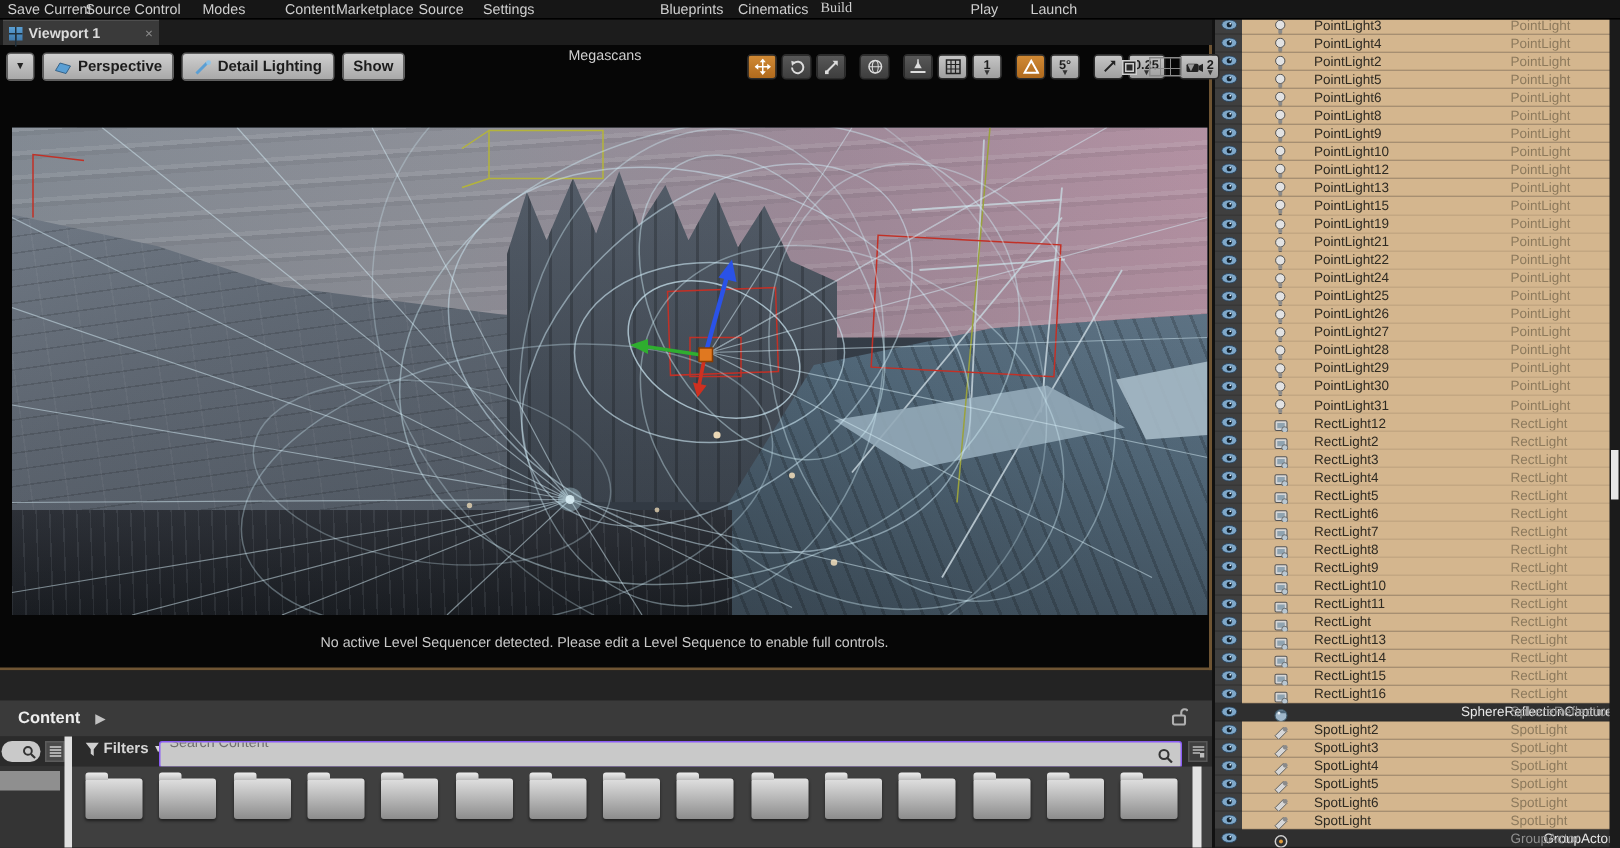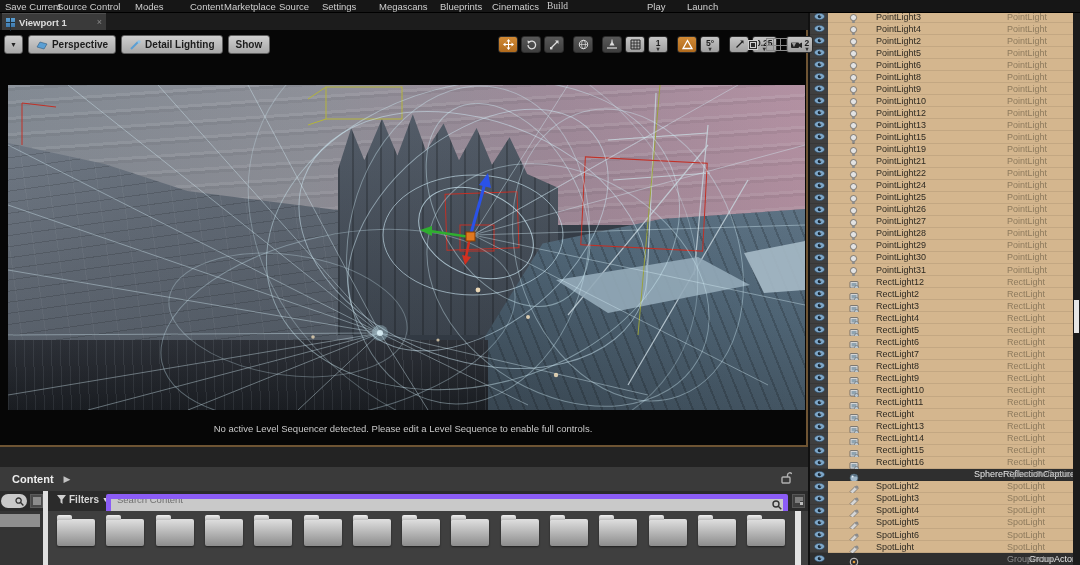--- a/index.html
+++ b/index.html
@@ -98,21 +98,21 @@
   #cb-arrow { color:#c2c2c2; font-size:9px; margin-left:10px; }
   #cb-lock { position:absolute; right:16px; top:4px; }
   #cb-filter-row { position:absolute; left:0; top:44px; width:100%; height:20px; background:#2b2b2b; }
   #cb-mini-search { position:absolute; left:1px; top:3px; width:26px; height:14px; background:#c9c9c9; border-radius:7px;
                     display:flex; align-items:center; justify-content:flex-end; padding-right:3px; }
   #cb-list-btn { position:absolute; left:30px; top:3px; width:13px; height:14px; background:#4a4a4a; border:1px solid #5c5c5c;
                  display:flex; align-items:center; justify-content:center; }
   #cb-splitter { position:absolute; left:43px; top:44px; width:5px; height:74px; background:#e0e0e0; z-index:6; }
   #cb-filters { position:absolute; left:57px; top:3px; display:flex; align-items:center; gap:3px;
                 font-size:10px; font-weight:bold; color:#d6d6d6; }
-  #cb-search { position:absolute; left:106px; top:3px; width:682px; height:14px; background:#c9c9c9; border:5px solid #8b5cf6;
+  #cb-search { position:absolute; left:106px; top:3px; width:682px; height:14px; background:#c9c9c9; border:1px solid #8b5cf6;
                border-radius:2px; font-size:9.5px; color:#3a3a3a; padding:0 16px 16px 6px;
                font-family:"Liberation Sans", sans-serif; }
   #cb-search::placeholder { color:#707070; }
   #cb-search-mag { position:absolute; left:772px; top:5px; }
   #cb-saved-btn { position:absolute; left:792px; top:3px; width:13px; height:14px; background:#3f3f3f; border:1px solid #565656;
                   display:flex; align-items:center; justify-content:center; }
   #cb-folders { position:absolute; left:0; top:64px; width:100%; height:54px; background:#3f3f3f; }
   #cb-src { position:absolute; left:0; top:0; width:43px; height:54px; background:#343434; }
   #cb-src-row { position:absolute; left:0; top:3px; width:40px; height:13px; background:#8f8f8f; }
   .folder { position:absolute; top:8px; width:38px; height:27px; border-radius:2px;
@@ -152,21 +152,21 @@
 <body>
 
 <div id="menu-bar">
     <span class="menu-item" style="left: 5px;">Save Current</span>
     <span class="menu-item" style="left: 57px;">Source Control</span>
     <span class="menu-item" style="left: 135px;">Modes</span>
     <span class="menu-item" style="left: 190px;">Content</span>
     <span class="menu-item" style="left: 224px;">Marketplace</span>
     <span class="menu-item" style="left: 279px;">Source</span>
     <span class="menu-item" style="left: 322px;">Settings</span>
-    <span class="menu-item" style="left: 379px;">Megascans</span>
+    <span class="menu-item" style="left: 379px; margin-top: 31px;">Megascans</span>
     <span class="menu-item" style="left: 440px;">Blueprints</span>
     <span class="menu-item" style="left: 492px;">Cinematics</span>
     <span class="menu-item" style="left: 547px; font-family: Liberation Serif, serif;">Build</span>
     <span class="menu-item" style="left: 647px;">Play</span>
     <span class="menu-item" style="left: 687px;">Launch</span>
   </div>
 
 <div id="tab-bar">
   <div id="viewport-tab">
     <span class="tab-grid-icon"></span>

